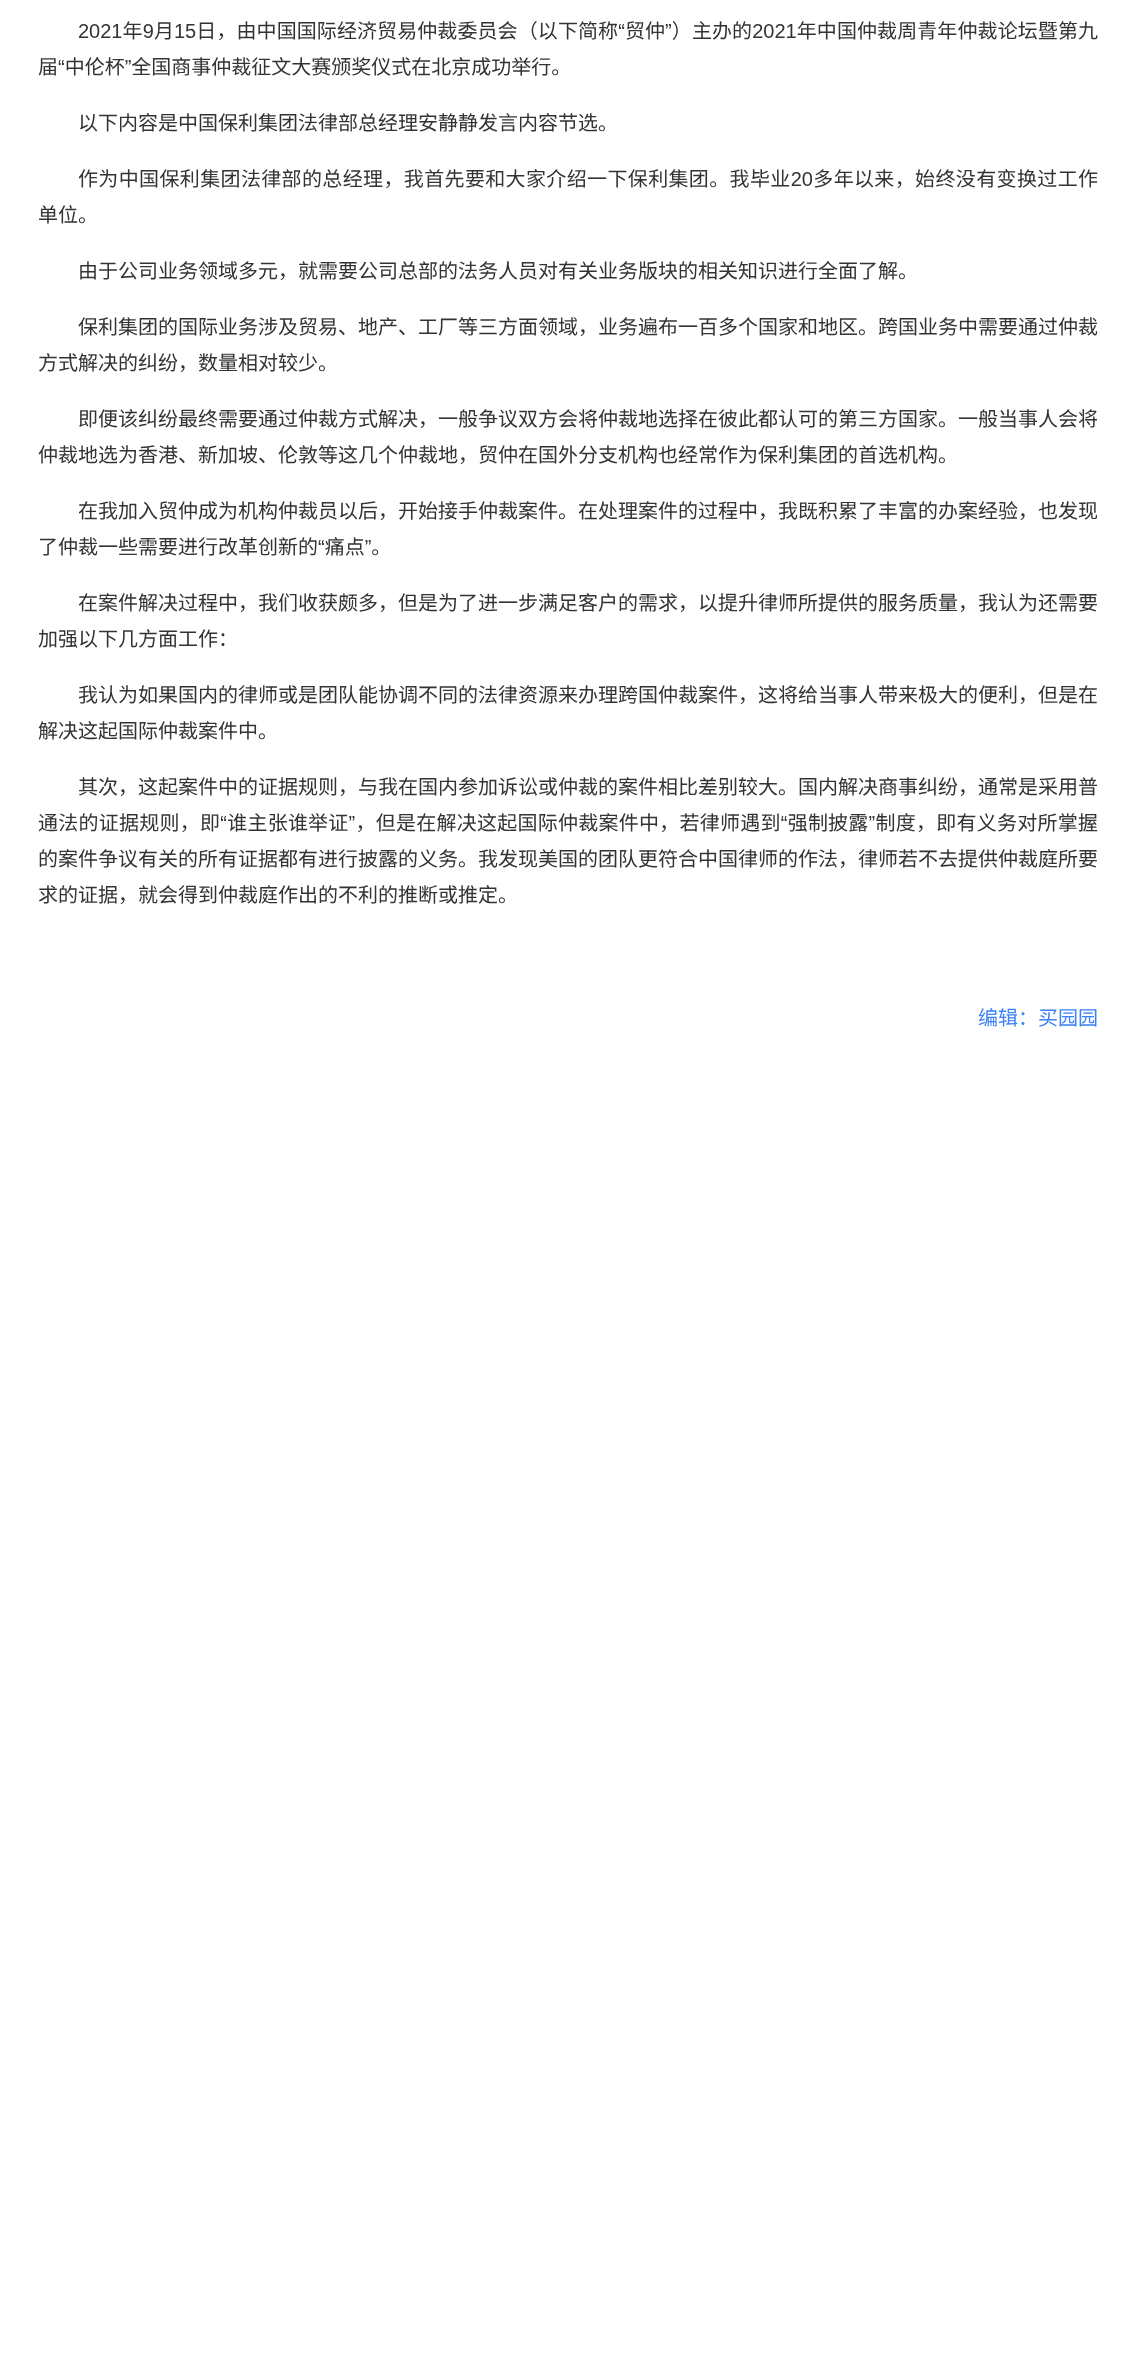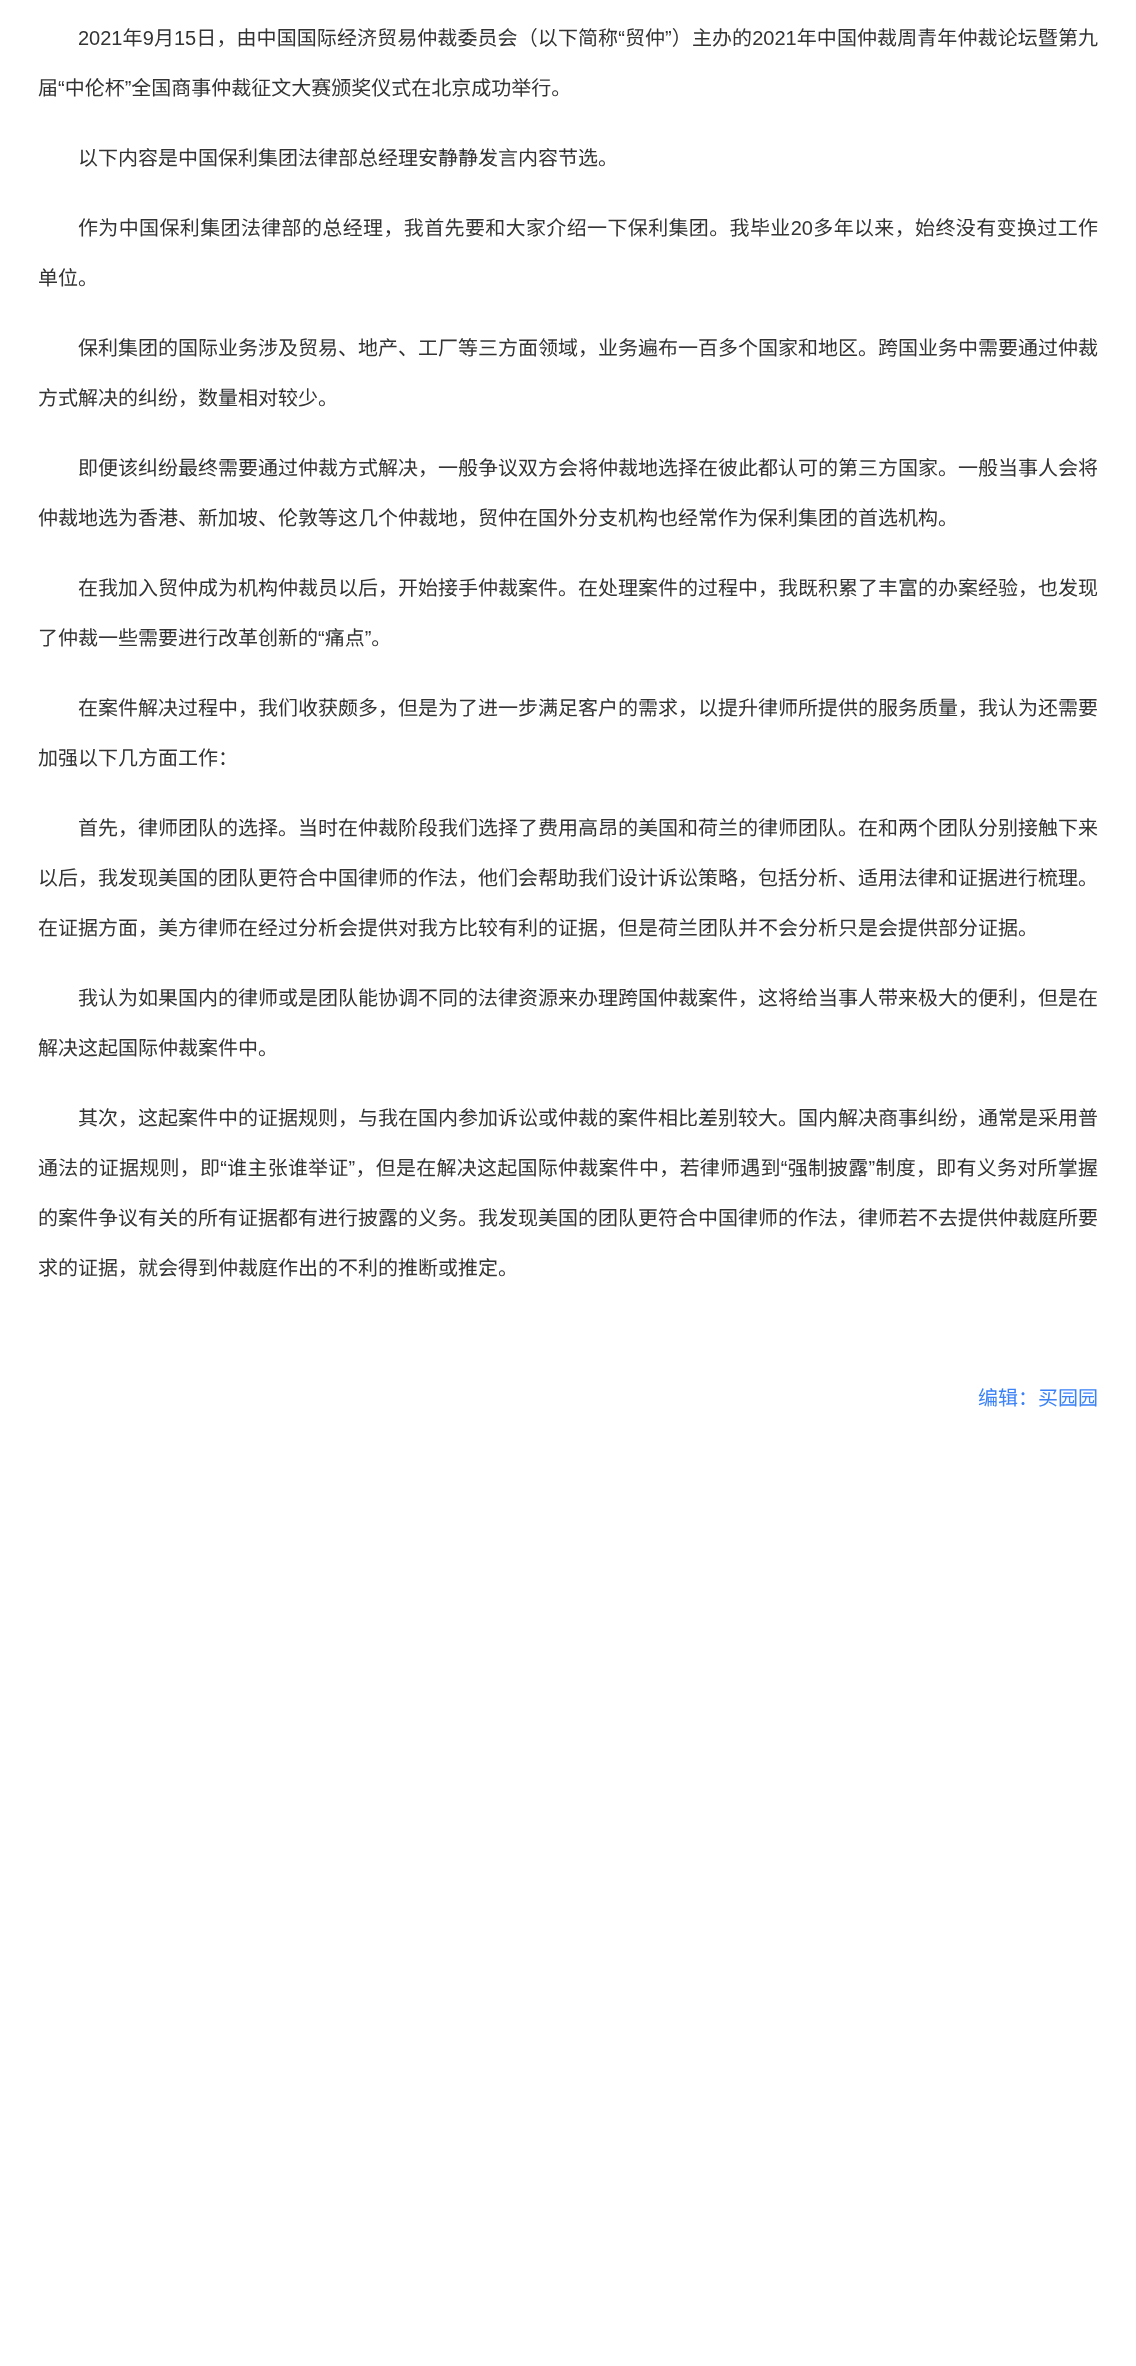--- a/index.html
+++ b/index.html
@@ -11,21 +11,21 @@
     width: 1136px;
     min-height: 2366px;
     box-sizing: border-box;
     font-family: "Liberation Sans", "DejaVu Sans", sans-serif;
   }
   .article {
     padding: 13px 38px 13px 38px;
   }
   .para {
     font-size: 20px;
-    line-height: 50px;
+    line-height: 36px;
     color: #333333;
     text-align: justify;
     text-justify: inter-ideograph;
     text-indent: 2em;
     margin: 20px 0;
     word-break: break-all;
   }
   .para:first-child {
     margin-top: 0;
   }
@@ -38,21 +38,21 @@
     margin: 80px 0 0 0;
   }
 </style>
 </head>
 <body>
 
 <main class="article">
   <p class="para">2021年9月15日，由中国国际经济贸易仲裁委员会（以下简称“贸仲”）主办的2021年中国仲裁周青年仲裁论坛暨第九届“中伦杯”全国商事仲裁征文大赛颁奖仪式在北京成功举行。</p>
   <p class="para">以下内容是中国保利集团法律部总经理安静静发言内容节选。</p>
   <p class="para">作为中国保利集团法律部的总经理，我首先要和大家介绍一下保利集团。我毕业20多年以来，始终没有变换过工作单位。</p>
+  <p class="para">由于公司业务领域多元，就需要公司总部的法务人员对有关业务版块的相关知识进行全面了解。</p>
   <p class="para">保利集团的国际业务涉及贸易、地产、工厂等三方面领域，业务遍布一百多个国家和地区。跨国业务中需要通过仲裁方式解决的纠纷，数量相对较少。</p>
   <p class="para">即便该纠纷最终需要通过仲裁方式解决，一般争议双方会将仲裁地选择在彼此都认可的第三方国家。一般当事人会将仲裁地选为香港、新加坡、伦敦等这几个仲裁地，贸仲在国外分支机构也经常作为保利集团的首选机构。</p>
   <p class="para">在我加入贸仲成为机构仲裁员以后，开始接手仲裁案件。在处理案件的过程中，我既积累了丰富的办案经验，也发现了仲裁一些需要进行改革创新的“痛点”。</p>
   <p class="para">在案件解决过程中，我们收获颇多，但是为了进一步满足客户的需求，以提升律师所提供的服务质量，我认为还需要加强以下几方面工作：</p>
-  <p class="para">首先，律师团队的选择。当时在仲裁阶段我们选择了费用高昂的美国和荷兰的律师团队。在和两个团队分别接触下来以后，我发现美国的团队更符合中国律师的作法，他们会帮助我们设计诉讼策略，包括分析、适用法律和证据进行梳理。在证据方面，美方律师在经过分析会提供对我方比较有利的证据，但是荷兰团队并不会分析只是会提供部分证据。</p>
   <p class="para">我认为如果国内的律师或是团队能协调不同的法律资源来办理跨国仲裁案件，这将给当事人带来极大的便利，但是在解决这起国际仲裁案件中。</p>
   <p class="para">其次，这起案件中的证据规则，与我在国内参加诉讼或仲裁的案件相比差别较大。国内解决商事纠纷，通常是采用普通法的证据规则，即“谁主张谁举证”，但是在解决这起国际仲裁案件中，若律师遇到“强制披露”制度，即有义务对所掌握的案件争议有关的所有证据都有进行披露的义务。我发现美国的团队更符合中国律师的作法，律师若不去提供仲裁庭所要求的证据，就会得到仲裁庭作出的不利的推断或推定。</p>
   <p class="para editor-credit">编辑：买园园</p>
 </main>
 
 </body></html>

